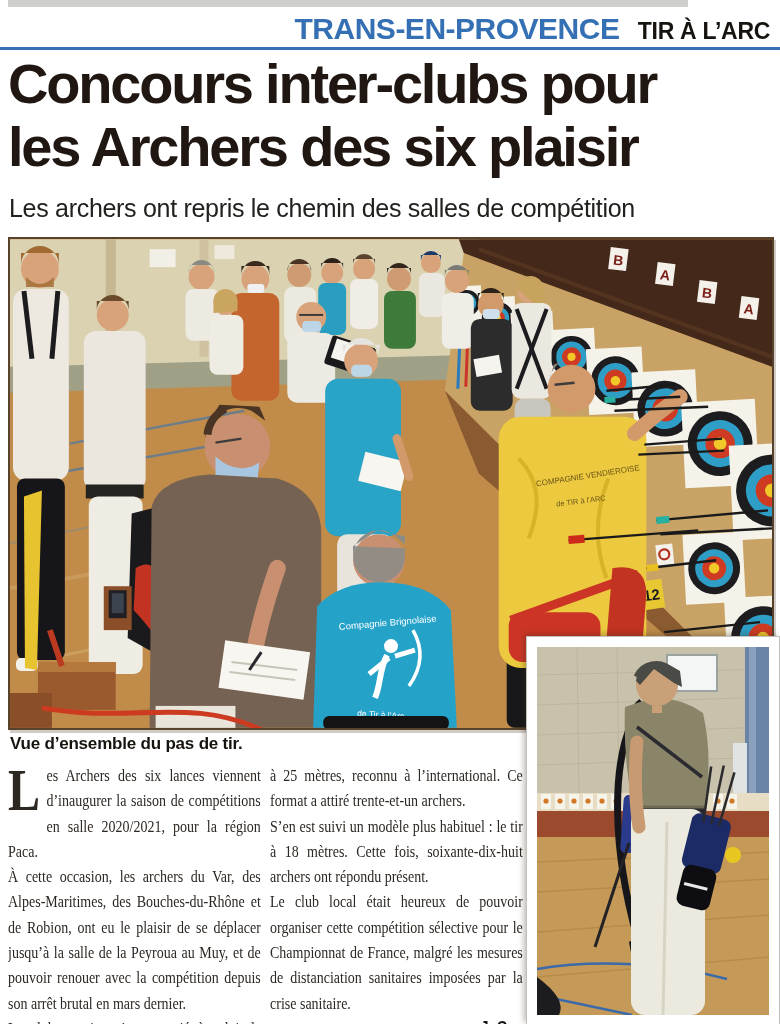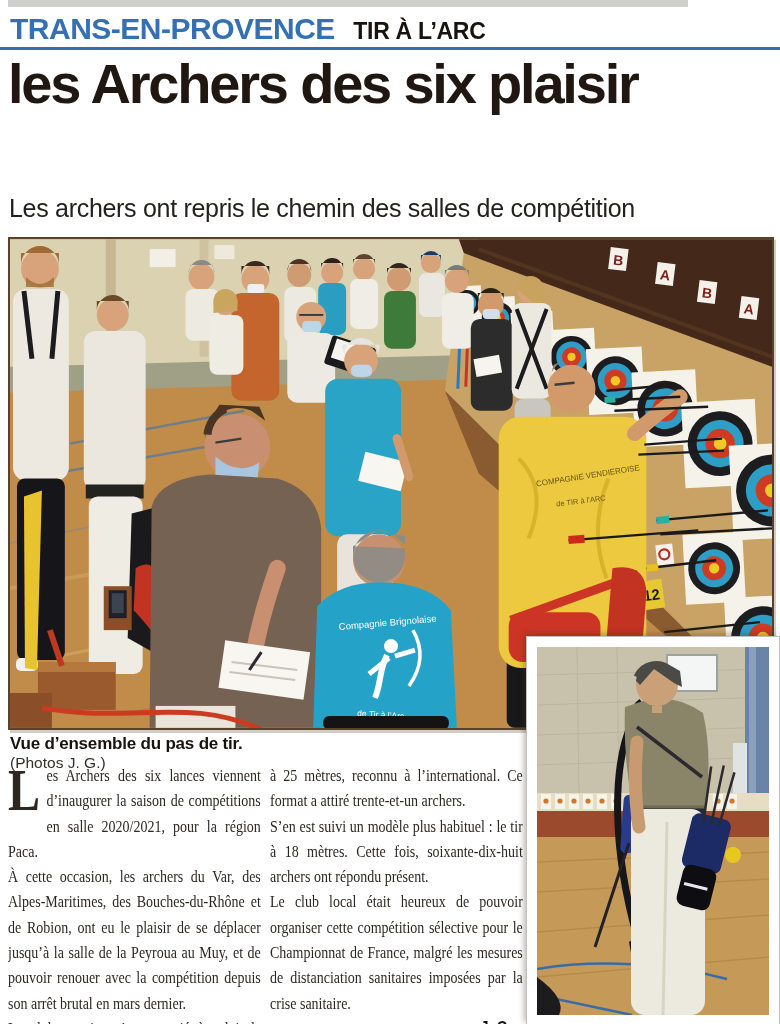--- a/index.html
+++ b/index.html
@@ -3,21 +3,21 @@
 <meta charset="utf-8">
 <style>
   html,body{margin:0;padding:0;background:#e9e9e7;}
   .page{
     position:relative;width:780px;height:1024px;margin:0 auto;
     background:#ffffff;overflow:hidden;
     font-family:"Liberation Sans",sans-serif;
   }
   .scan-strip{position:absolute;left:8px;top:0;width:680px;height:7px;background:#cfcfcc;}
   
-  .kicker-row{position:absolute;left:10px;top:12px;width:760px;white-space:nowrap;}
+  .kicker-row{position:absolute;left:10px;top:12px;width:760px;white-space:nowrap;text-align:right;}
   .kicker-location{
     display:inline-block;color:#3470b3;font-weight:800;font-size:30px;
     letter-spacing:-0.5px;vertical-align:baseline;
   }
   .kicker-topic{
     display:inline-block;color:#17130f;font-weight:800;font-size:23px;
     margin-left:14px;letter-spacing:-0.3px;
   }
   .blue-rule{position:absolute;left:0;top:47px;width:780px;height:3px;background:#3470b3;}
   .headline{
@@ -33,21 +33,21 @@
   
   .main-photo{
     position:absolute;left:8px;top:237px;width:762px;height:489px;
     border:2px solid #59422c;background:#c18c4a;
     box-shadow:2px 3px 0 rgba(70,50,30,.25);
   }
   .main-photo svg{display:block;}
   
   .caption-row{
     position:absolute;left:10px;top:734px;width:760px;
-    display:flex;justify-content:space-between;align-items:baseline;flex-direction:column;
+    display:flex;justify-content:space-between;align-items:baseline;
   }
   .photo-caption{font-weight:700;font-size:17px;color:#17130f;letter-spacing:-0.2px;}
   .photo-credit{font-weight:400;font-size:15.5px;color:#34312c;}
   
   .article-col{
     position:absolute;top:763px;height:261px;overflow:hidden;
     font-family:"Liberation Serif",serif;font-size:17.5px;line-height:25.3px;
     color:#2d2722;text-align:justify;
     transform:scaleX(0.8);transform-origin:0 0;
   }
@@ -79,20 +79,21 @@
 
   <div class="scan-strip"></div>
 
   <div class="kicker-row">
     <span class="kicker-location">TRANS-EN-PROVENCE</span>
     <span class="kicker-topic">TIR À L’ARC</span>
   </div>
   <div class="blue-rule"></div>
 
   <h1 class="headline">
+    <span>Concours inter-clubs pour</span>
     <span>les Archers des six plaisir</span>
   </h1>
 
   <p class="subhead">Les archers ont repris le chemin des salles de compétition</p>
 
   <div class="main-photo">
     <svg width="762" height="489" viewBox="0 0 764 490">
 
       <rect x="0" y="0" width="764" height="490" fill="#c18c4a"></rect>
 

